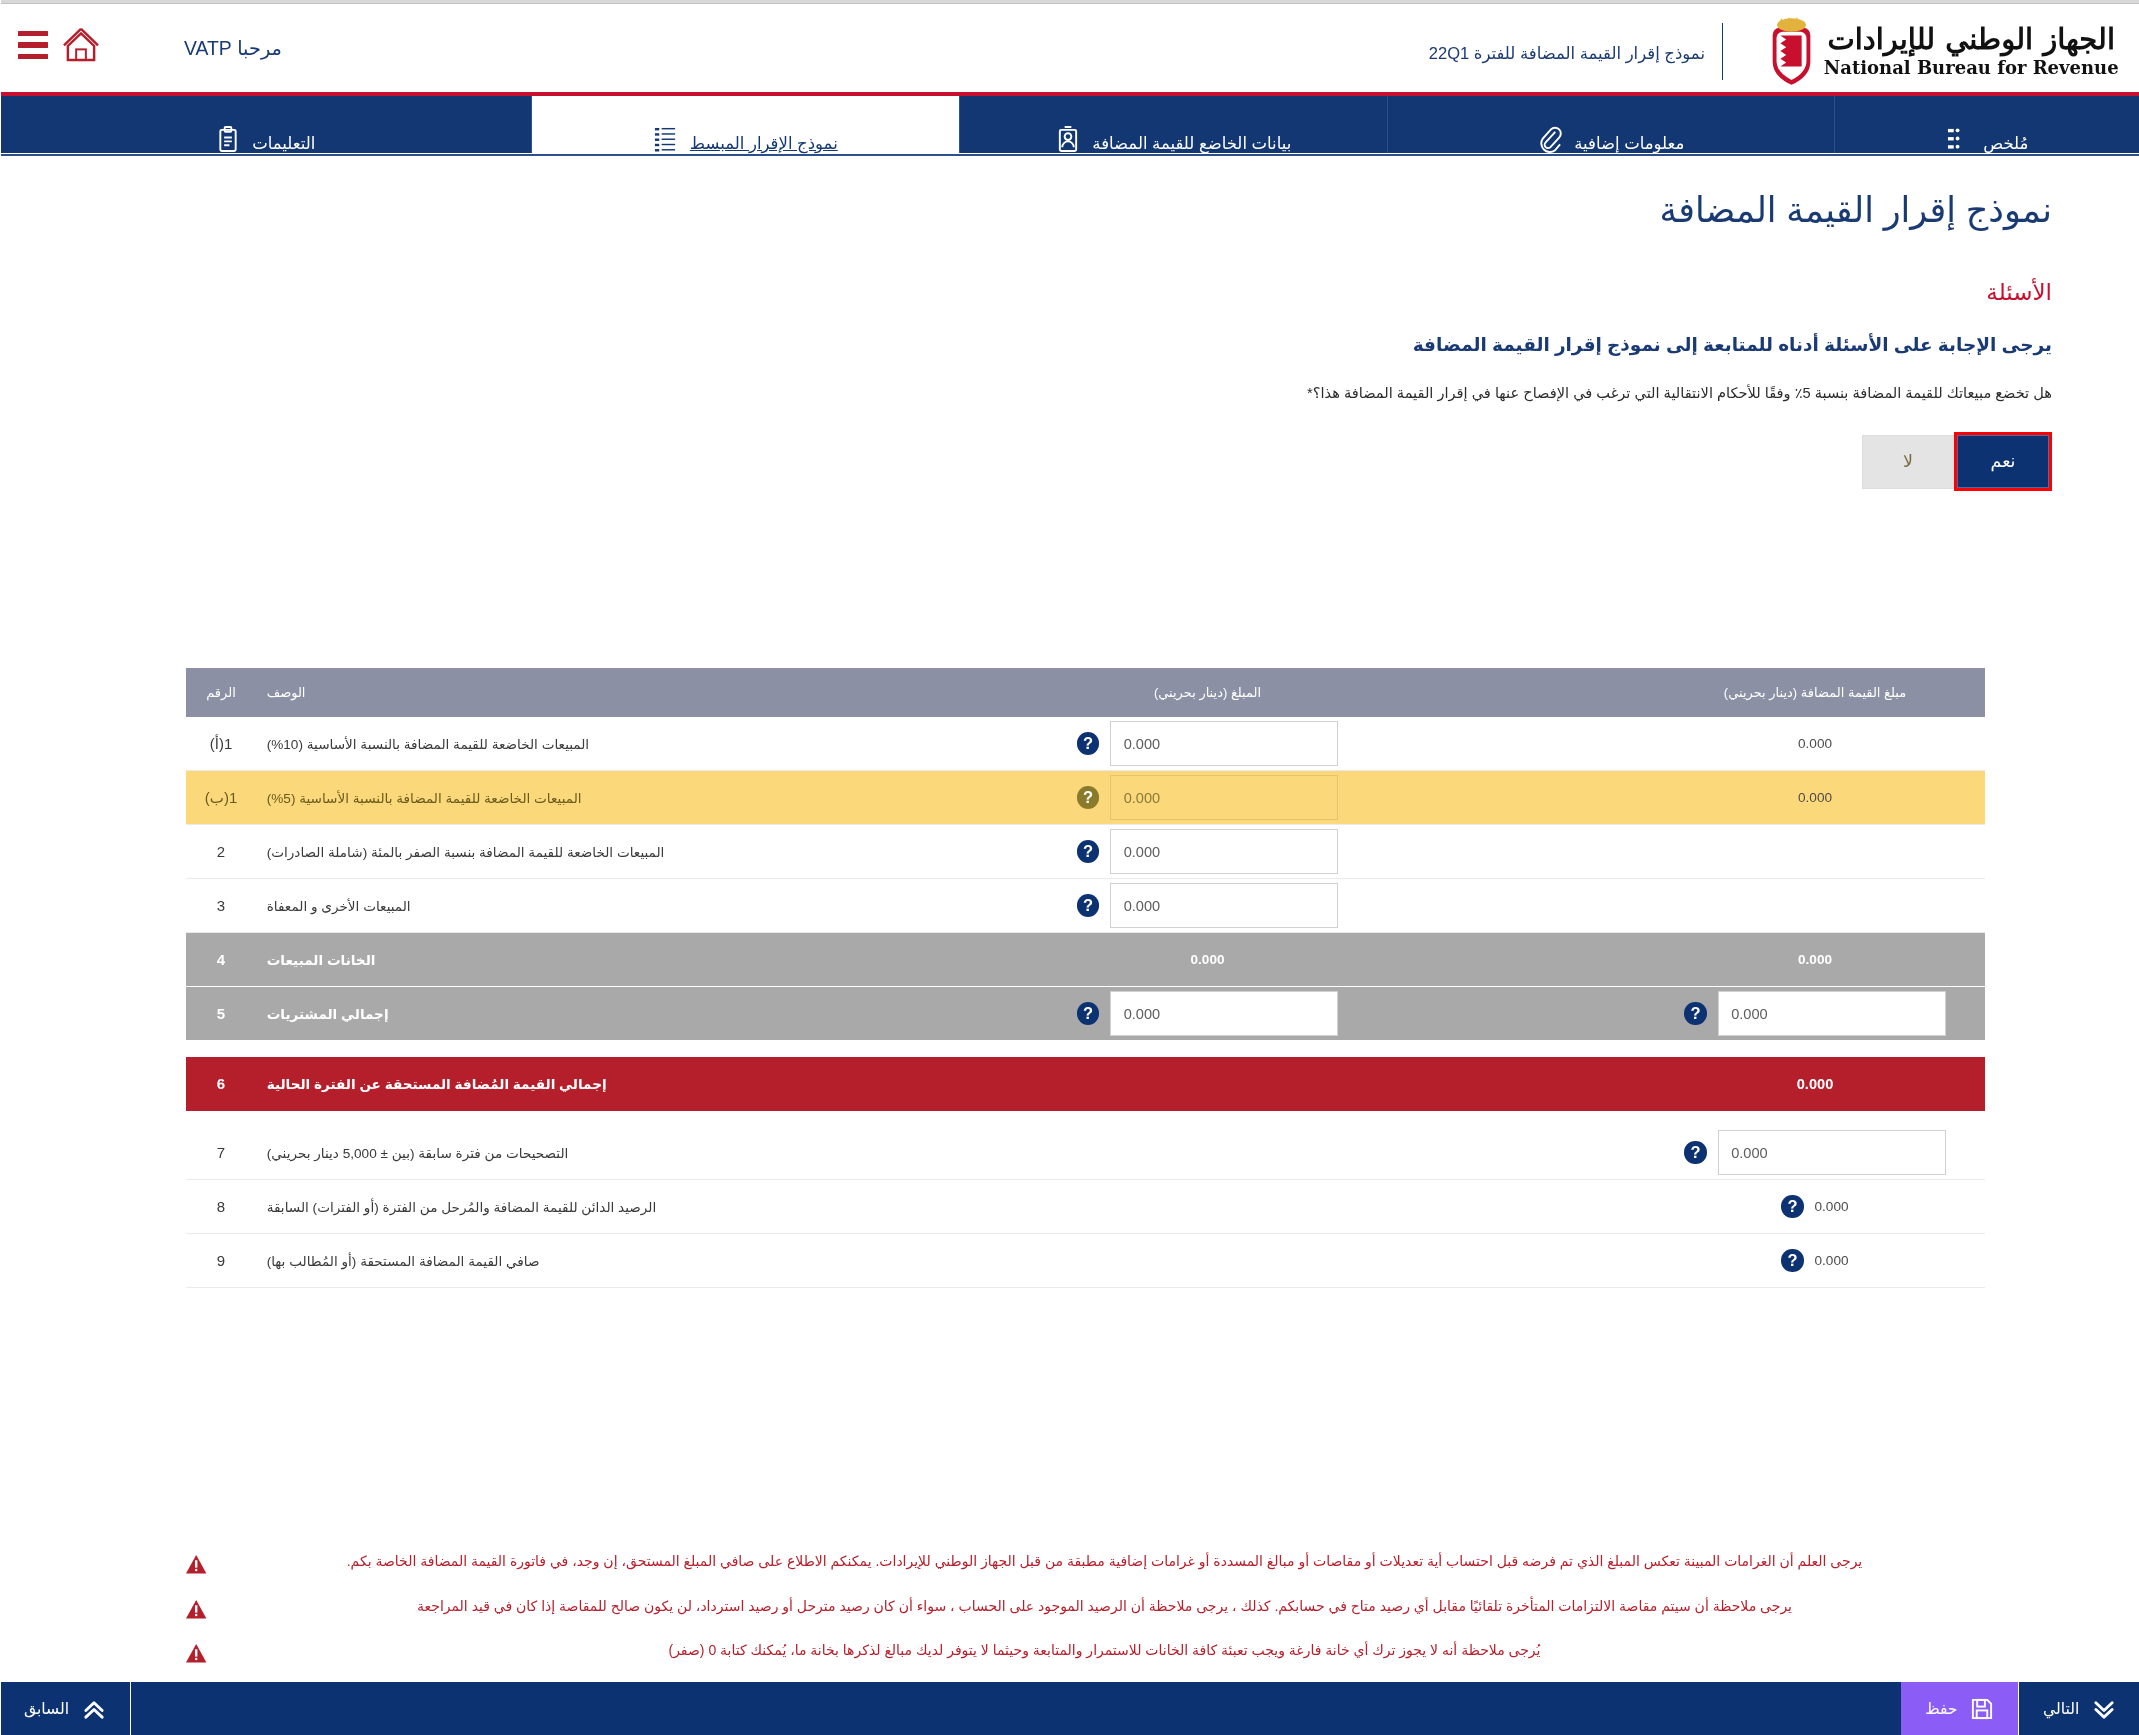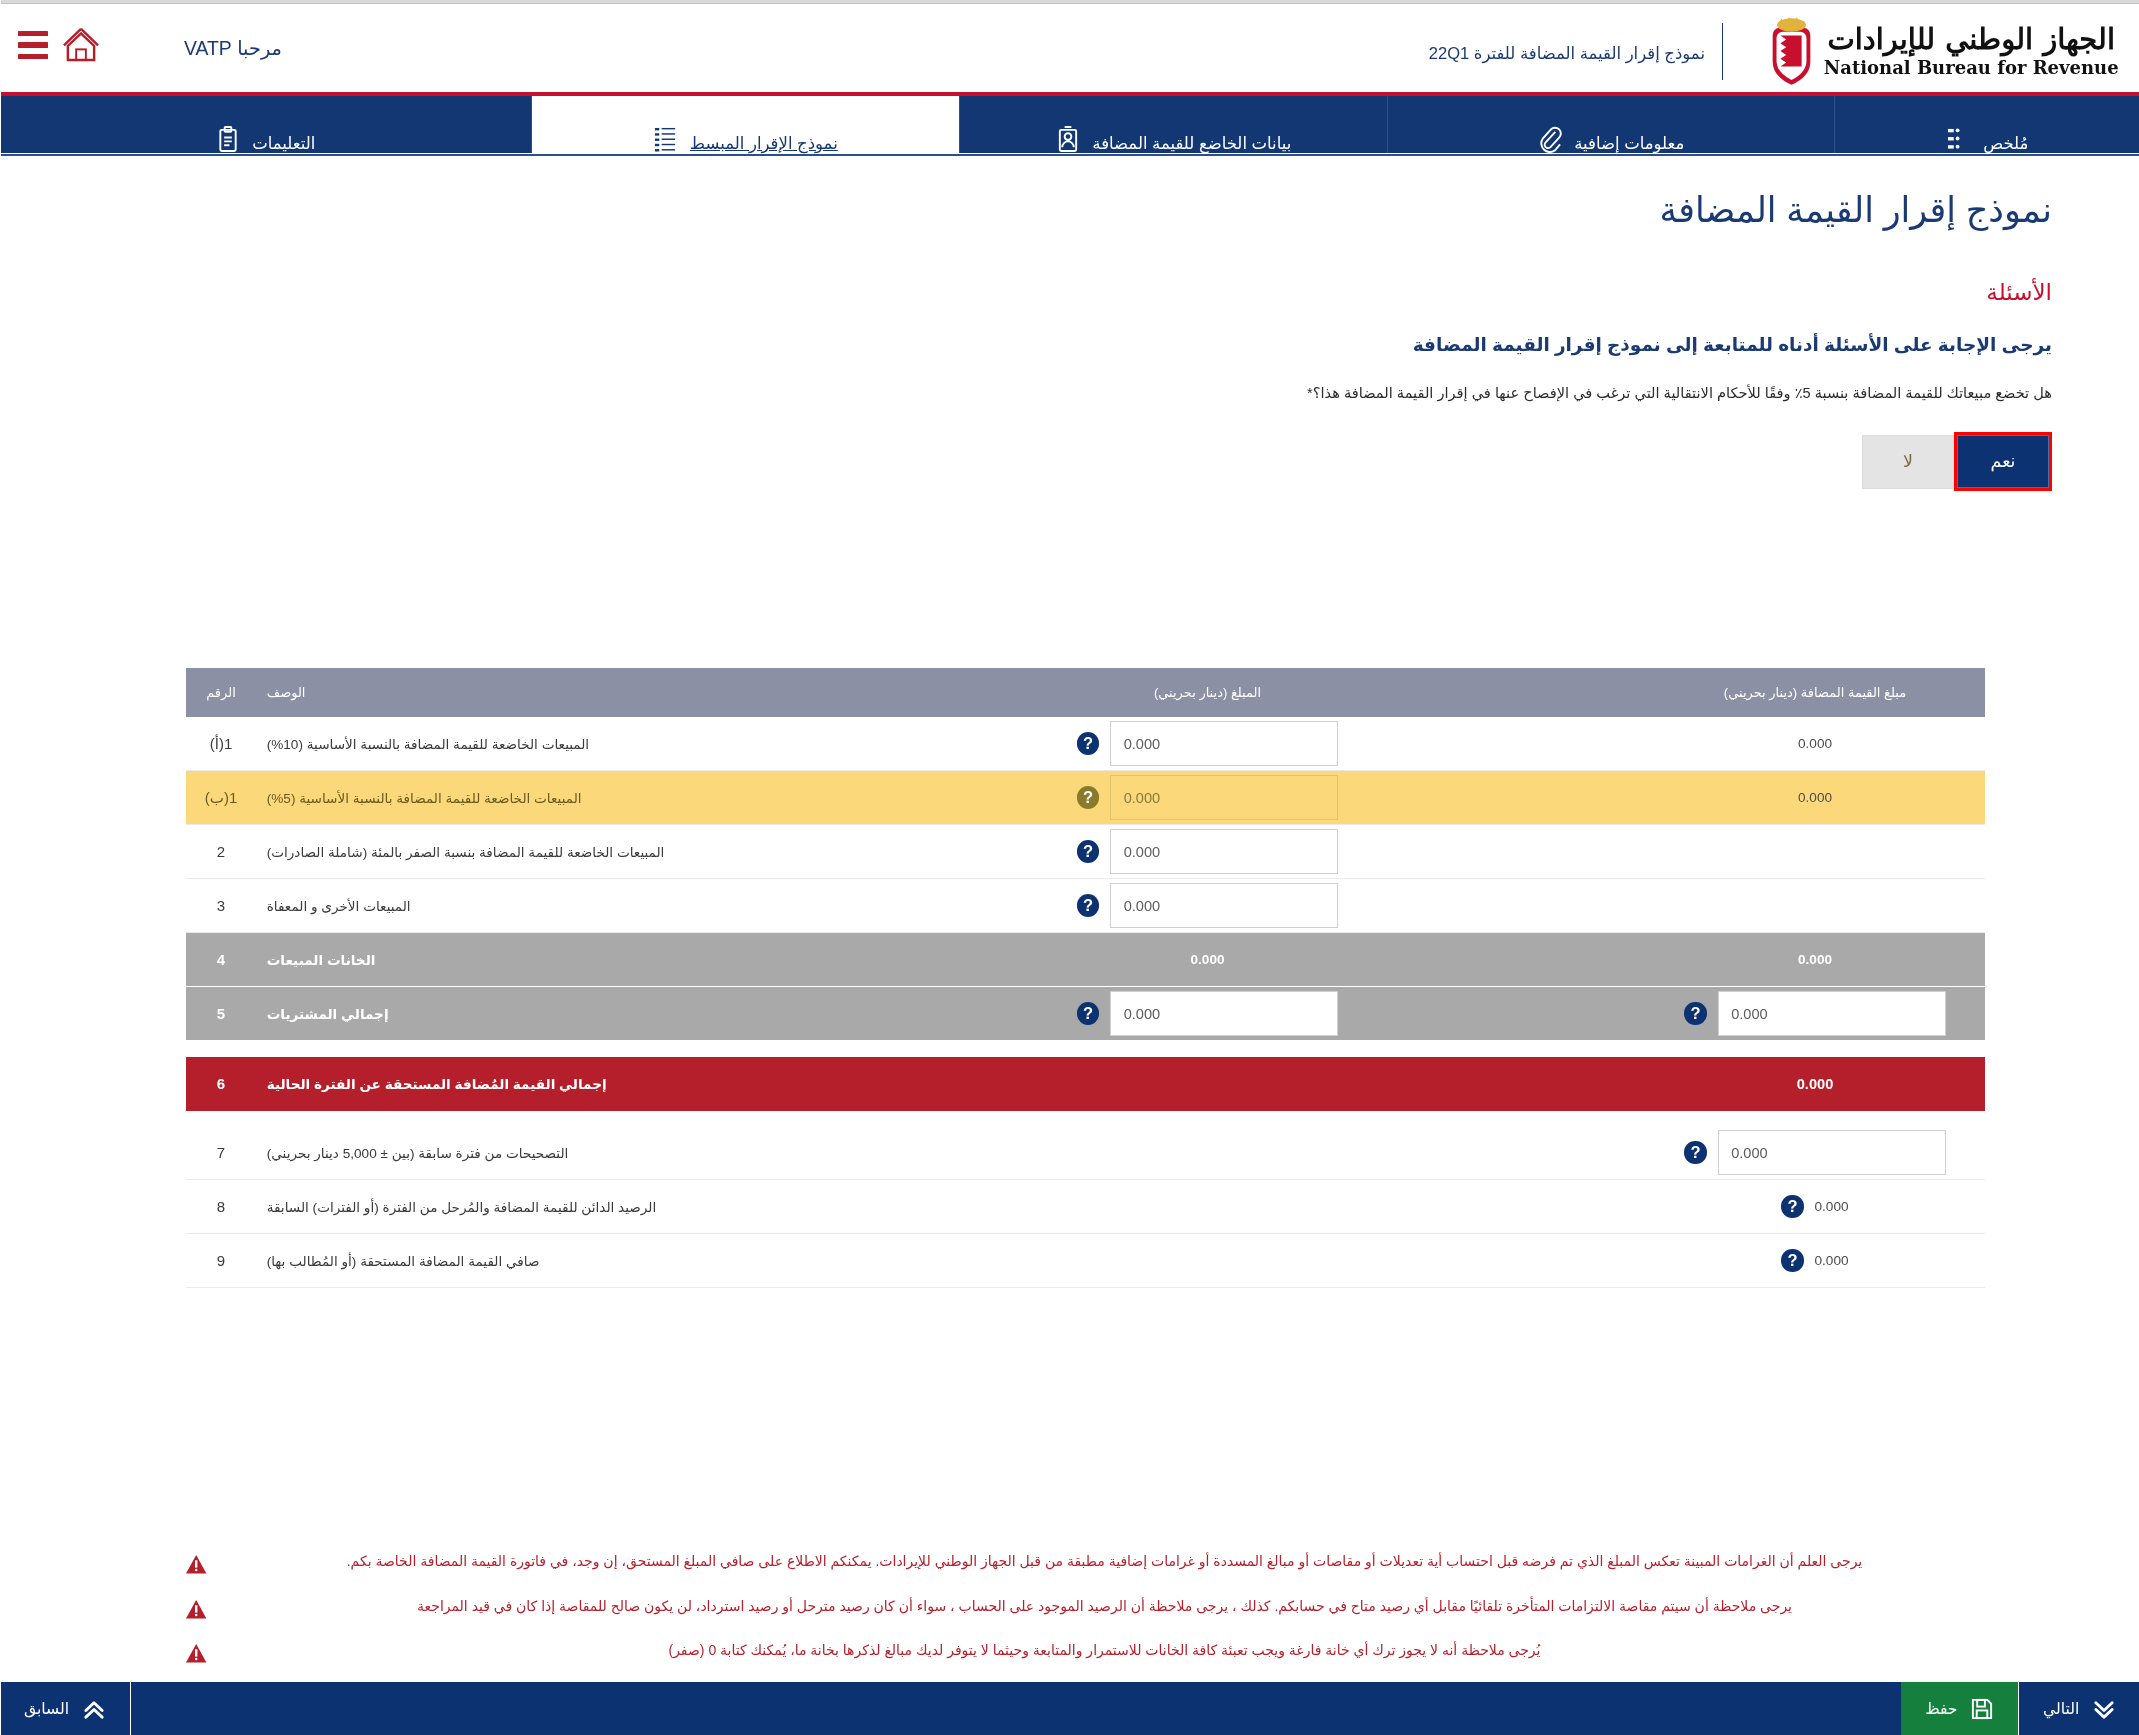--- a/index.html
+++ b/index.html
@@ -214,21 +214,21 @@
   }
   .f-left { display: flex; flex-direction: row; height: 54px; }
   .f-right { display: flex; flex-direction: row; height: 54px; }
   .fbtn {
     height: 54px; display: flex; flex-direction: row-reverse; align-items: center;
     gap: 12.6px; padding: 0 24px; color: #ffffff; font-size: 15.6px; cursor: pointer;
     direction: rtl; white-space: nowrap;
   }
   .fbtn.sep-l { border-left: 1.5px solid #ffffff; }
   .fbtn.sep-r { border-right: 1.5px solid #ffffff; }
-  .fbtn.save { background: #15803d; }
+  .fbtn.save { background: #8b5cf6; }
   .fico { width: 24px; height: 24px; flex: 0 0 auto; }
 </style>
 </head>
 <body>
 
 <div class="topstrip"></div>
 
 <div class="header">
 
   <div class="ham-wrap">

